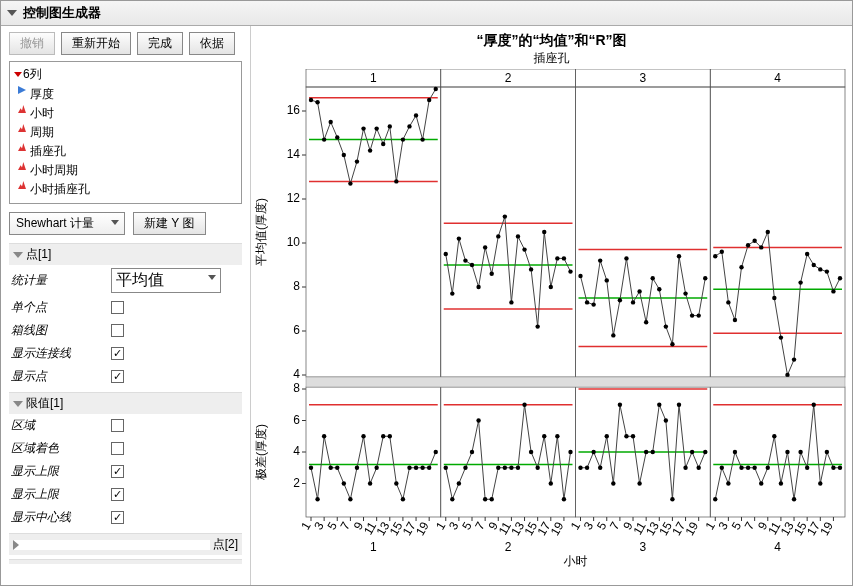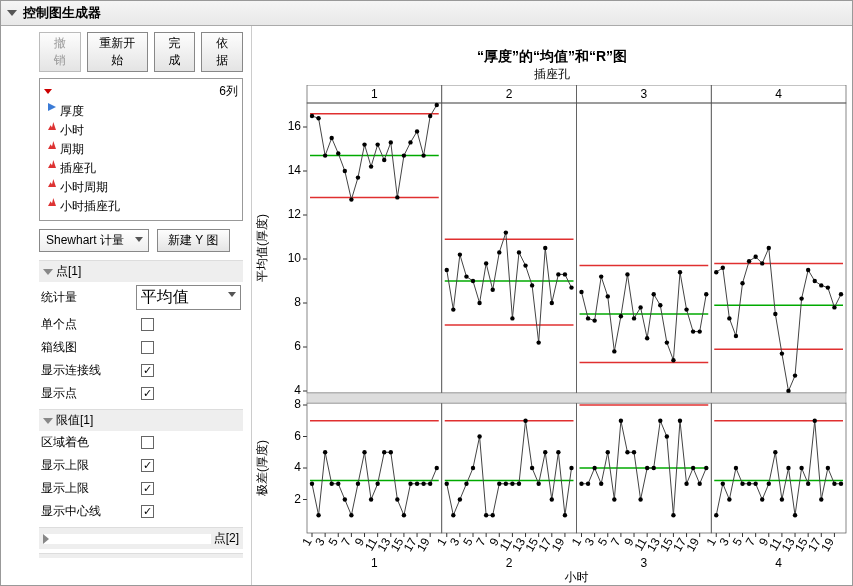--- a/index.html
+++ b/index.html
@@ -1,45 +1,45 @@
 <!DOCTYPE html>
 <html><head>
 <meta charset="utf-8">
 <style>
 * { box-sizing: border-box; margin: 0; padding: 0; }
 body { font-family: "Microsoft YaHei", "SimSun", Arial, sans-serif; font-size: 12px; background: #fff; color: #000; width: 853px; height: 586px; overflow: hidden; }
 .window { border: 1px solid #999; width: 853px; height: 586px; display: flex; flex-direction: column; }
 .titlebar { background: linear-gradient(#f5f5f5,#e8e8e8); border-bottom: 1px solid #aaa; padding: 3px 6px; font-weight: bold; font-size: 13px; display: flex; align-items: center; gap: 4px; }
 .tri { display: inline-block; width: 0; height: 0; border-left: 5px solid transparent; border-right: 5px solid transparent; border-top: 6px solid #555; margin-right: 2px; }
 .content { display: flex; flex: 1; overflow: hidden; }
-.left { width: 250px; border-right: 1px solid #ccc; padding: 6px 8px; overflow-y: auto; margin-left: 30px; }
+.left { width: 250px; border-right: 1px solid #ccc; padding: 6px 8px; overflow-y: auto; }
 .right { flex: 1; position: relative; background: #fff; }
 .btnrow { display: flex; gap: 6px; margin-bottom: 6px; }
 .btn { background: linear-gradient(#fdfdfd,#e4e4e4); border: 1px solid #888; padding: 2px 10px; font-size: 12px; cursor: pointer; }
 .btn.disabled { color: #999; border-color: #bbb; }
 .colbox { border: 1px solid #999; padding: 4px; margin-bottom: 8px; }
-.colhead { display: flex; align-items: center; gap: 14px; font-size: 12px; margin-bottom: 2px; justify-content: space-between; }
+.colhead { display: flex; align-items: center; gap: 1px; font-size: 12px; margin-bottom: 2px; }
 .redtri { display:inline-block;width:0;height:0;border-left:4px solid transparent;border-right:4px solid transparent;border-top:5px solid #c00; }
 .colitem { display:flex; gap:4px; padding:1px 4px; font-size:12px; }
 .ic-blue { display:inline-block; width:0;height:0;border-left:8px solid #3b7bd6;border-top:4px solid transparent;border-bottom:4px solid transparent;}
 .ic-red { display:inline-block; width:8px; height:8px; background:#d33; clip-path: polygon(0 100%, 33% 40%, 50% 70%, 66% 0, 100% 100%);}
 .selrow { display:flex; gap:8px; margin-bottom:8px; }
-.select { border:1px solid #888; background:linear-gradient(#fff,#eee); padding:2px 24px 2px 6px; position:relative; font-size:12px; cursor:pointer;}
+.select { border:1px solid #888; background:linear-gradient(#fff,#eee); padding:2px 30px 2px 6px; position:relative; font-size:12px; cursor:pointer;}
 .select::after { content:""; position:absolute; right:5px; top:7px; width:0;height:0;border-left:4px solid transparent;border-right:4px solid transparent;border-top:5px solid #555;}
 .section-head { background:#eee; padding:2px 4px; font-size:12px; display:flex; align-items:center; gap:3px; margin-top:4px; border-top:1px solid #ddd;}
 .graytri { display:inline-block;width:0;height:0;border-left:5px solid transparent;border-right:5px solid transparent;border-top:6px solid #888;}
 .graytri.right { border-top:5px solid transparent;border-bottom:5px solid transparent;border-left:6px solid #888;border-right:0;}
 .proprow { display:flex; align-items:center; padding:3px 2px; font-size:12px;}
-.proprow .lbl { width:100px; }
+.proprow .lbl { width:100px;font-style:italic; }
 .chk { width:13px;height:13px;border:1px solid #666;background:#fff;display:inline-flex;align-items:center;justify-content:center;cursor:pointer;}
 .chk.checked::after { content:"✓"; font-size:11px; line-height:1; color:#000;}
 .combo { border:1px solid #888;background:#fff;padding:1px 18px 1px 4px;position:relative;width:110px;font-size:16px;cursor:pointer;}
 .combo::after{content:"";position:absolute;right:4px;top:6px;width:0;height:0;border-left:4px solid transparent;border-right:4px solid transparent;border-top:5px solid #555;}
 
-.chart-title { text-align:center; font-weight:bold; font-size:14px; padding-top:22px;}
+.chart-title { text-align:center; font-weight:bold; font-size:14px; padding-top:6px;}
 .chart-sub { text-align:center; font-size:12px; padding-bottom:2px;}
 svg { display:block; }
 .panel-border { stroke:#555; fill:none; stroke-width:0.7;}
 .line-ucl, .line-lcl { stroke:#e03030; stroke-width:1.5;}
 .line-cl { stroke:#0a0; stroke-width:1.5;}
 .data-line { stroke:#444; stroke-width:1; fill:none;}
 .pt { fill:#000; }
 .ylab { font-size:12px; }
 .xlab { font-size:12px; text-anchor:middle;}
 .panelhead { font-size:12px; text-anchor:middle;}
@@ -122,20 +122,24 @@
         </div>
       <div class="proprow">
           <span class="lbl">显示点</span>
           <span class="chk checked"></span>
         </div>
 
       <div class="section-head">
         <span class="graytri"></span>
         <span>限值[1]</span>
       </div>
+      <div class="proprow">
+          <span class="lbl">区域</span>
+          <span class="chk"></span>
+        </div>
       <div class="proprow">
           <span class="lbl">区域着色</span>
           <span class="chk"></span>
         </div>
       <div class="proprow">
           <span class="lbl">显示上限</span>
           <span class="chk checked"></span>
         </div>
       <div class="proprow">
           <span class="lbl">显示上限</span>

